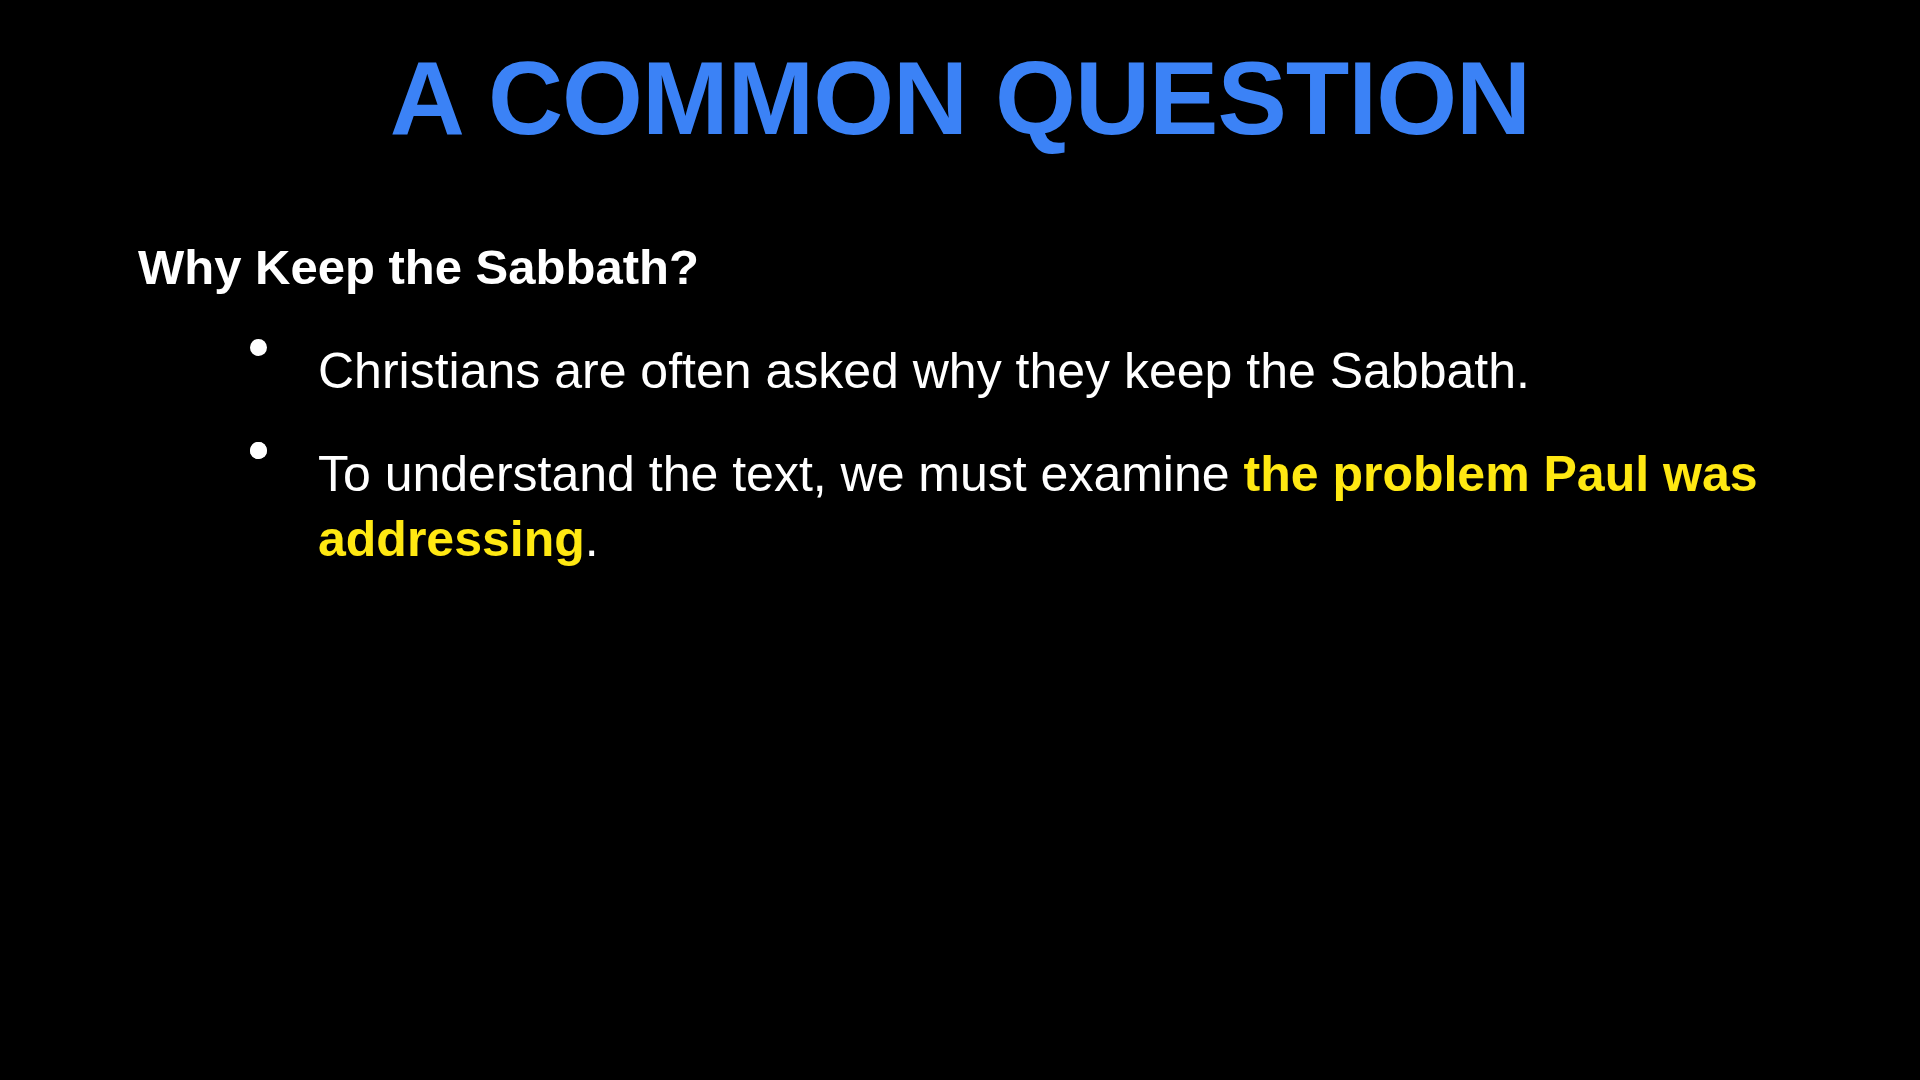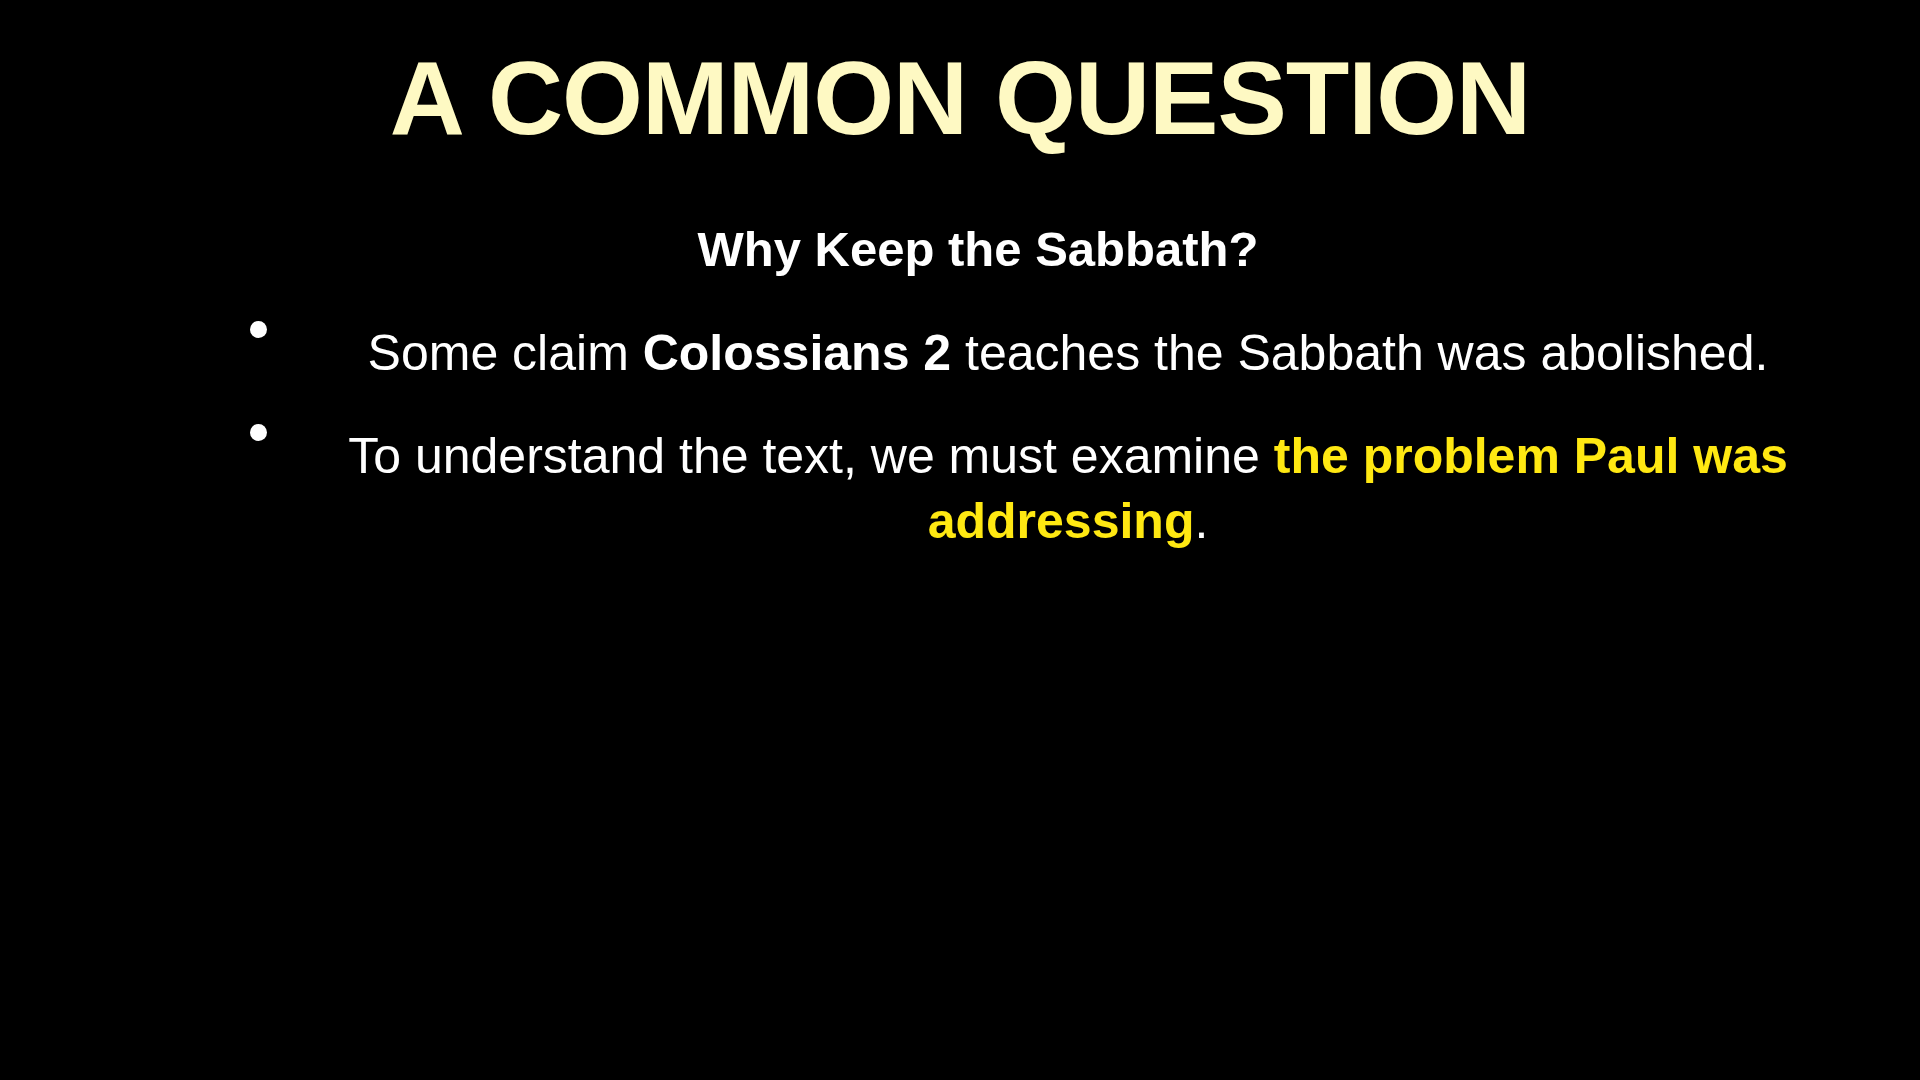--- a/index.html
+++ b/index.html
@@ -23,35 +23,34 @@
     box-sizing: border-box;
   }
 
   
   .slide-title {
     position: absolute;
     top: 42px;
     left: 0;
     width: 1920px;
     text-align: center;
-    color: #fef9c3;
+    color: #3b82f6;
     font-size: 104px;
     font-weight: 700;
     letter-spacing: -1px;
     line-height: 1.08;
     white-space: nowrap;
   }
 
   
   .body-block {
     position: absolute;
-    top: 222px;
+    top: 240px;
     left: 138px;
     width: 1680px;
-    text-align: center;
   }
 
   .subheading {
     color: #FFFFFF;
     font-size: 49px;
     font-weight: 700;
     line-height: 1.12;
     letter-spacing: 0px;
     margin: 0 0 44px 0;
   }
@@ -104,26 +103,29 @@
 <div class="slide">
 
   <div class="slide-title">A COMMON QUESTION</div>
 
   <div class="body-block">
 
     <div class="subheading">Why Keep the Sabbath?</div>
 
     <ul class="bullet-list">
 
+      <li class="bullet-item">
+        <span class="bullet-marker"></span>
+        <span class="bullet-text">
+          <span>Christians are often asked why they keep the Sabbath.</span>
+        </span>
+      </li>
 
       <li class="bullet-item">
         <span class="bullet-marker"></span>
-        <span class="bullet-text">
-          <span>Some claim </span><span class="em-bold">Colossians 2</span><span> teaches the Sabbath was abolished.</span>
-        </span>
       </li>
 
       <li class="bullet-item">
         <span class="bullet-marker"></span>
         <span class="bullet-text">
           <span>To understand the text, we must examine </span><span class="em-highlight">the problem Paul was addressing</span><span>.</span>
         </span>
       </li>
 
     </ul>

